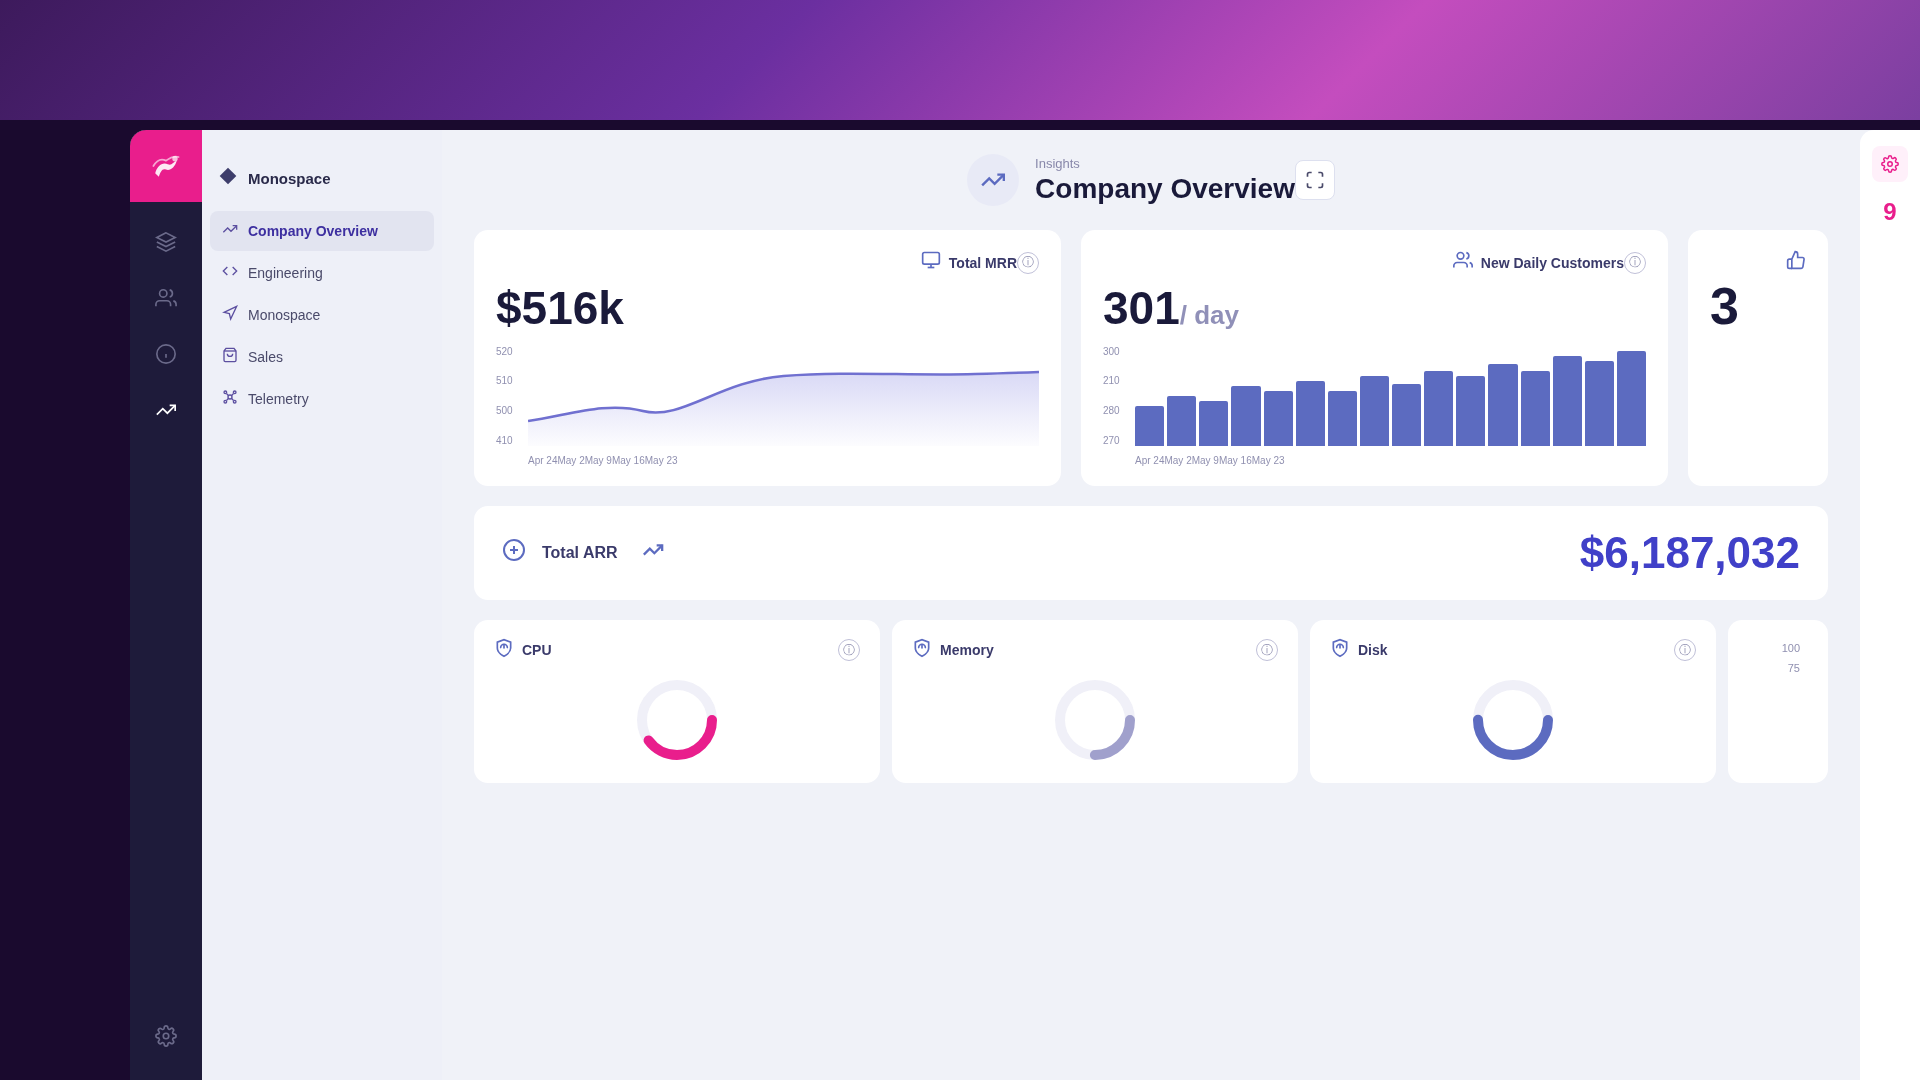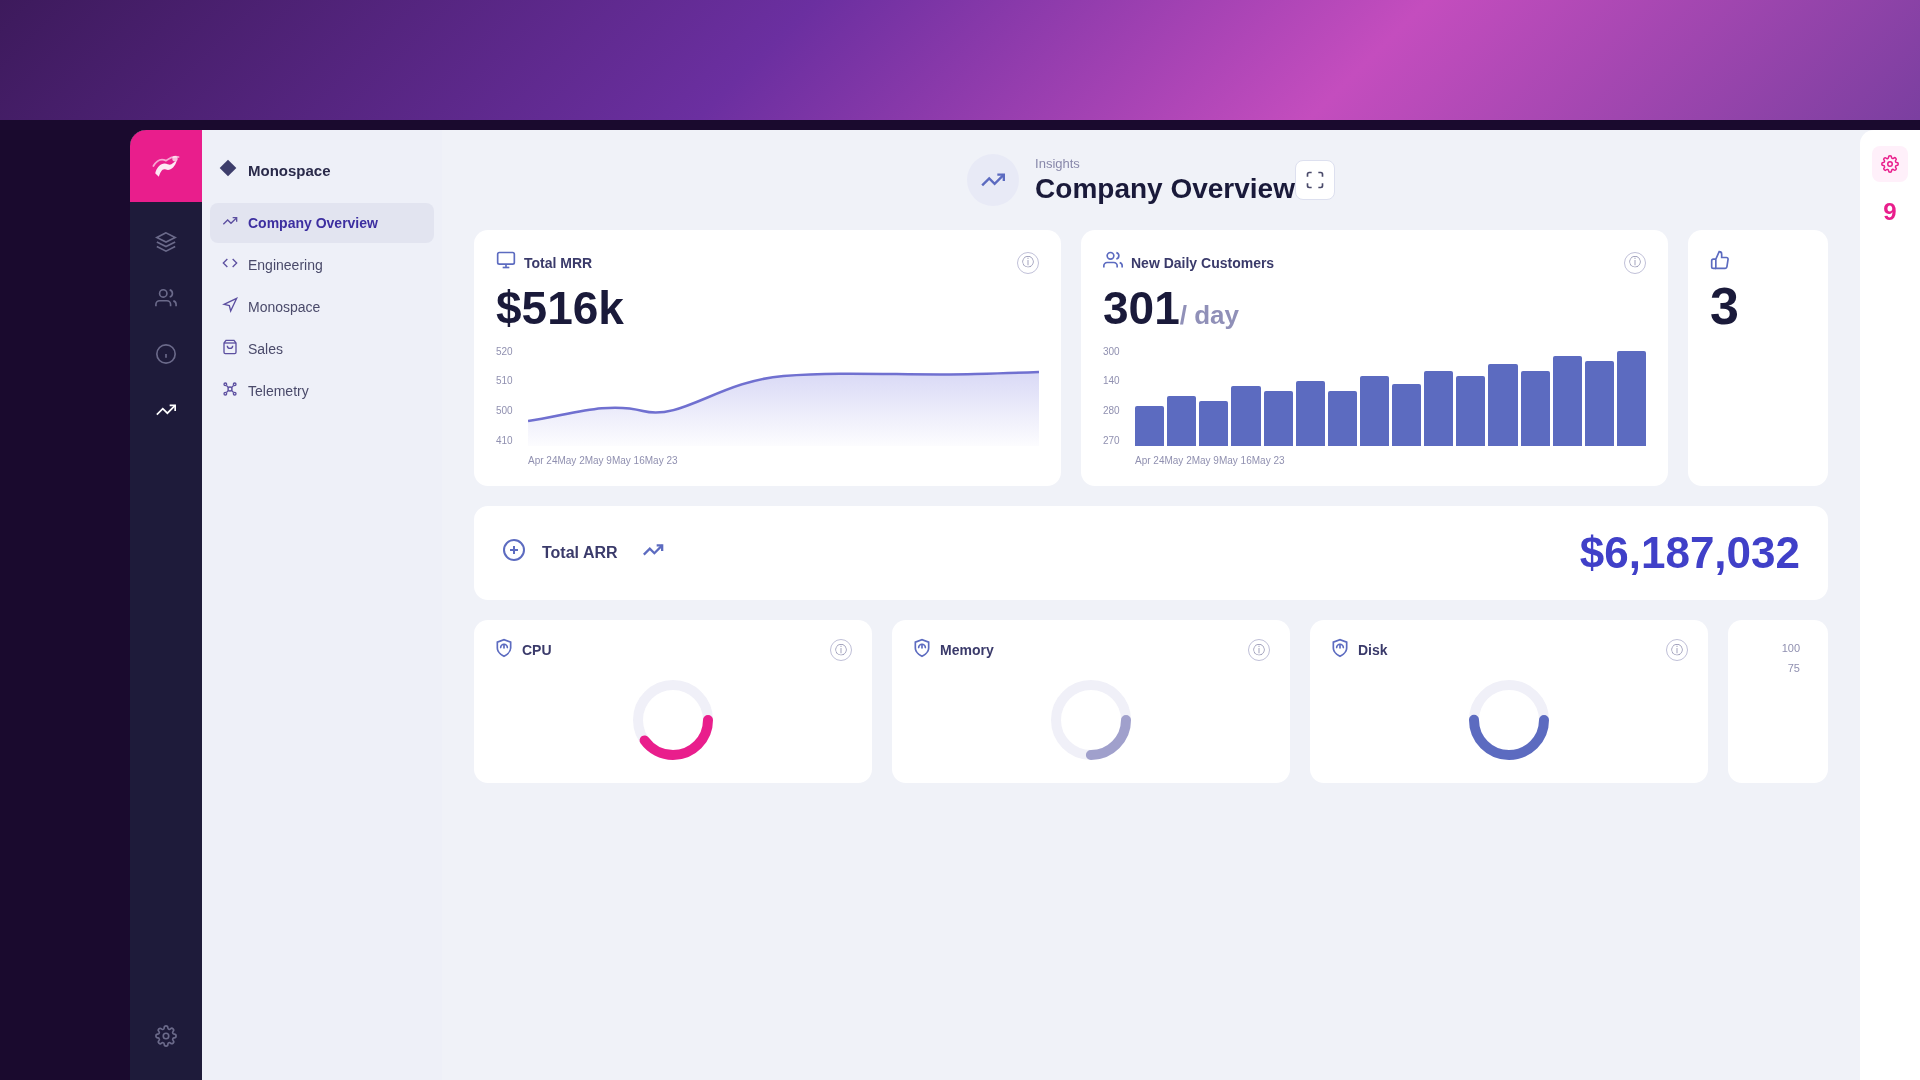--- a/index.html
+++ b/index.html
@@ -88,21 +88,21 @@
 
     .sidebar-icon-bottom {
       padding-bottom: 20px;
     }
 
     
     .nav-sidebar {
       width: 240px;
       background: #eef0f8;
       flex-shrink: 0;
-      padding: 16px 0;
+      padding: 24px 0;
     }
 
     .nav-workspace {
       padding: 12px 16px;
       display: flex;
       align-items: center;
       gap: 10px;
       margin-bottom: 8px;
     }
 
@@ -218,21 +218,21 @@
       background: white;
       border-radius: 14px;
       padding: 20px 22px;
       flex: 1;
       overflow: hidden;
     }
 
     .card-header {
       display: flex;
       align-items: center;
-      justify-content: space-between;
+      justify-content: flex-end;
       margin-bottom: 8px;
     }
 
     .card-header-left {
       display: flex;
       align-items: center;
       gap: 8px;
     }
 
     .card-icon {
@@ -368,21 +368,21 @@
 
     .arr-value {
       font-size: 44px;
       font-weight: 900;
       color: #4040c8;
     }
 
     
     .metrics-row {
       display: flex;
-      gap: 20px;
+      gap: 12px;
     }
 
     .metric-card {
       background: white;
       border-radius: 14px;
       padding: 18px 20px;
       flex: 1;
     }
 
     .metric-header {
@@ -637,21 +637,21 @@
           <div class="card-info-btn">ⓘ</div>
         </div>
 
         <div class="card-value">
           <span>301</span><span class="unit">/ day</span>
         </div>
 
         <div class="chart-container">
           <div class="chart-labels-y">
             <span>300</span>
-            <span>140</span>
+            <span>210</span>
             <span>280</span>
             <span>270</span>
           </div>
           <div class="chart-area">
             <div class="bar-chart-container">
               <div class="bar" style="height:40%"></div>
               <div class="bar" style="height:50%"></div>
               <div class="bar" style="height:45%"></div>
               <div class="bar" style="height:60%"></div>
               <div class="bar" style="height:55%"></div>

